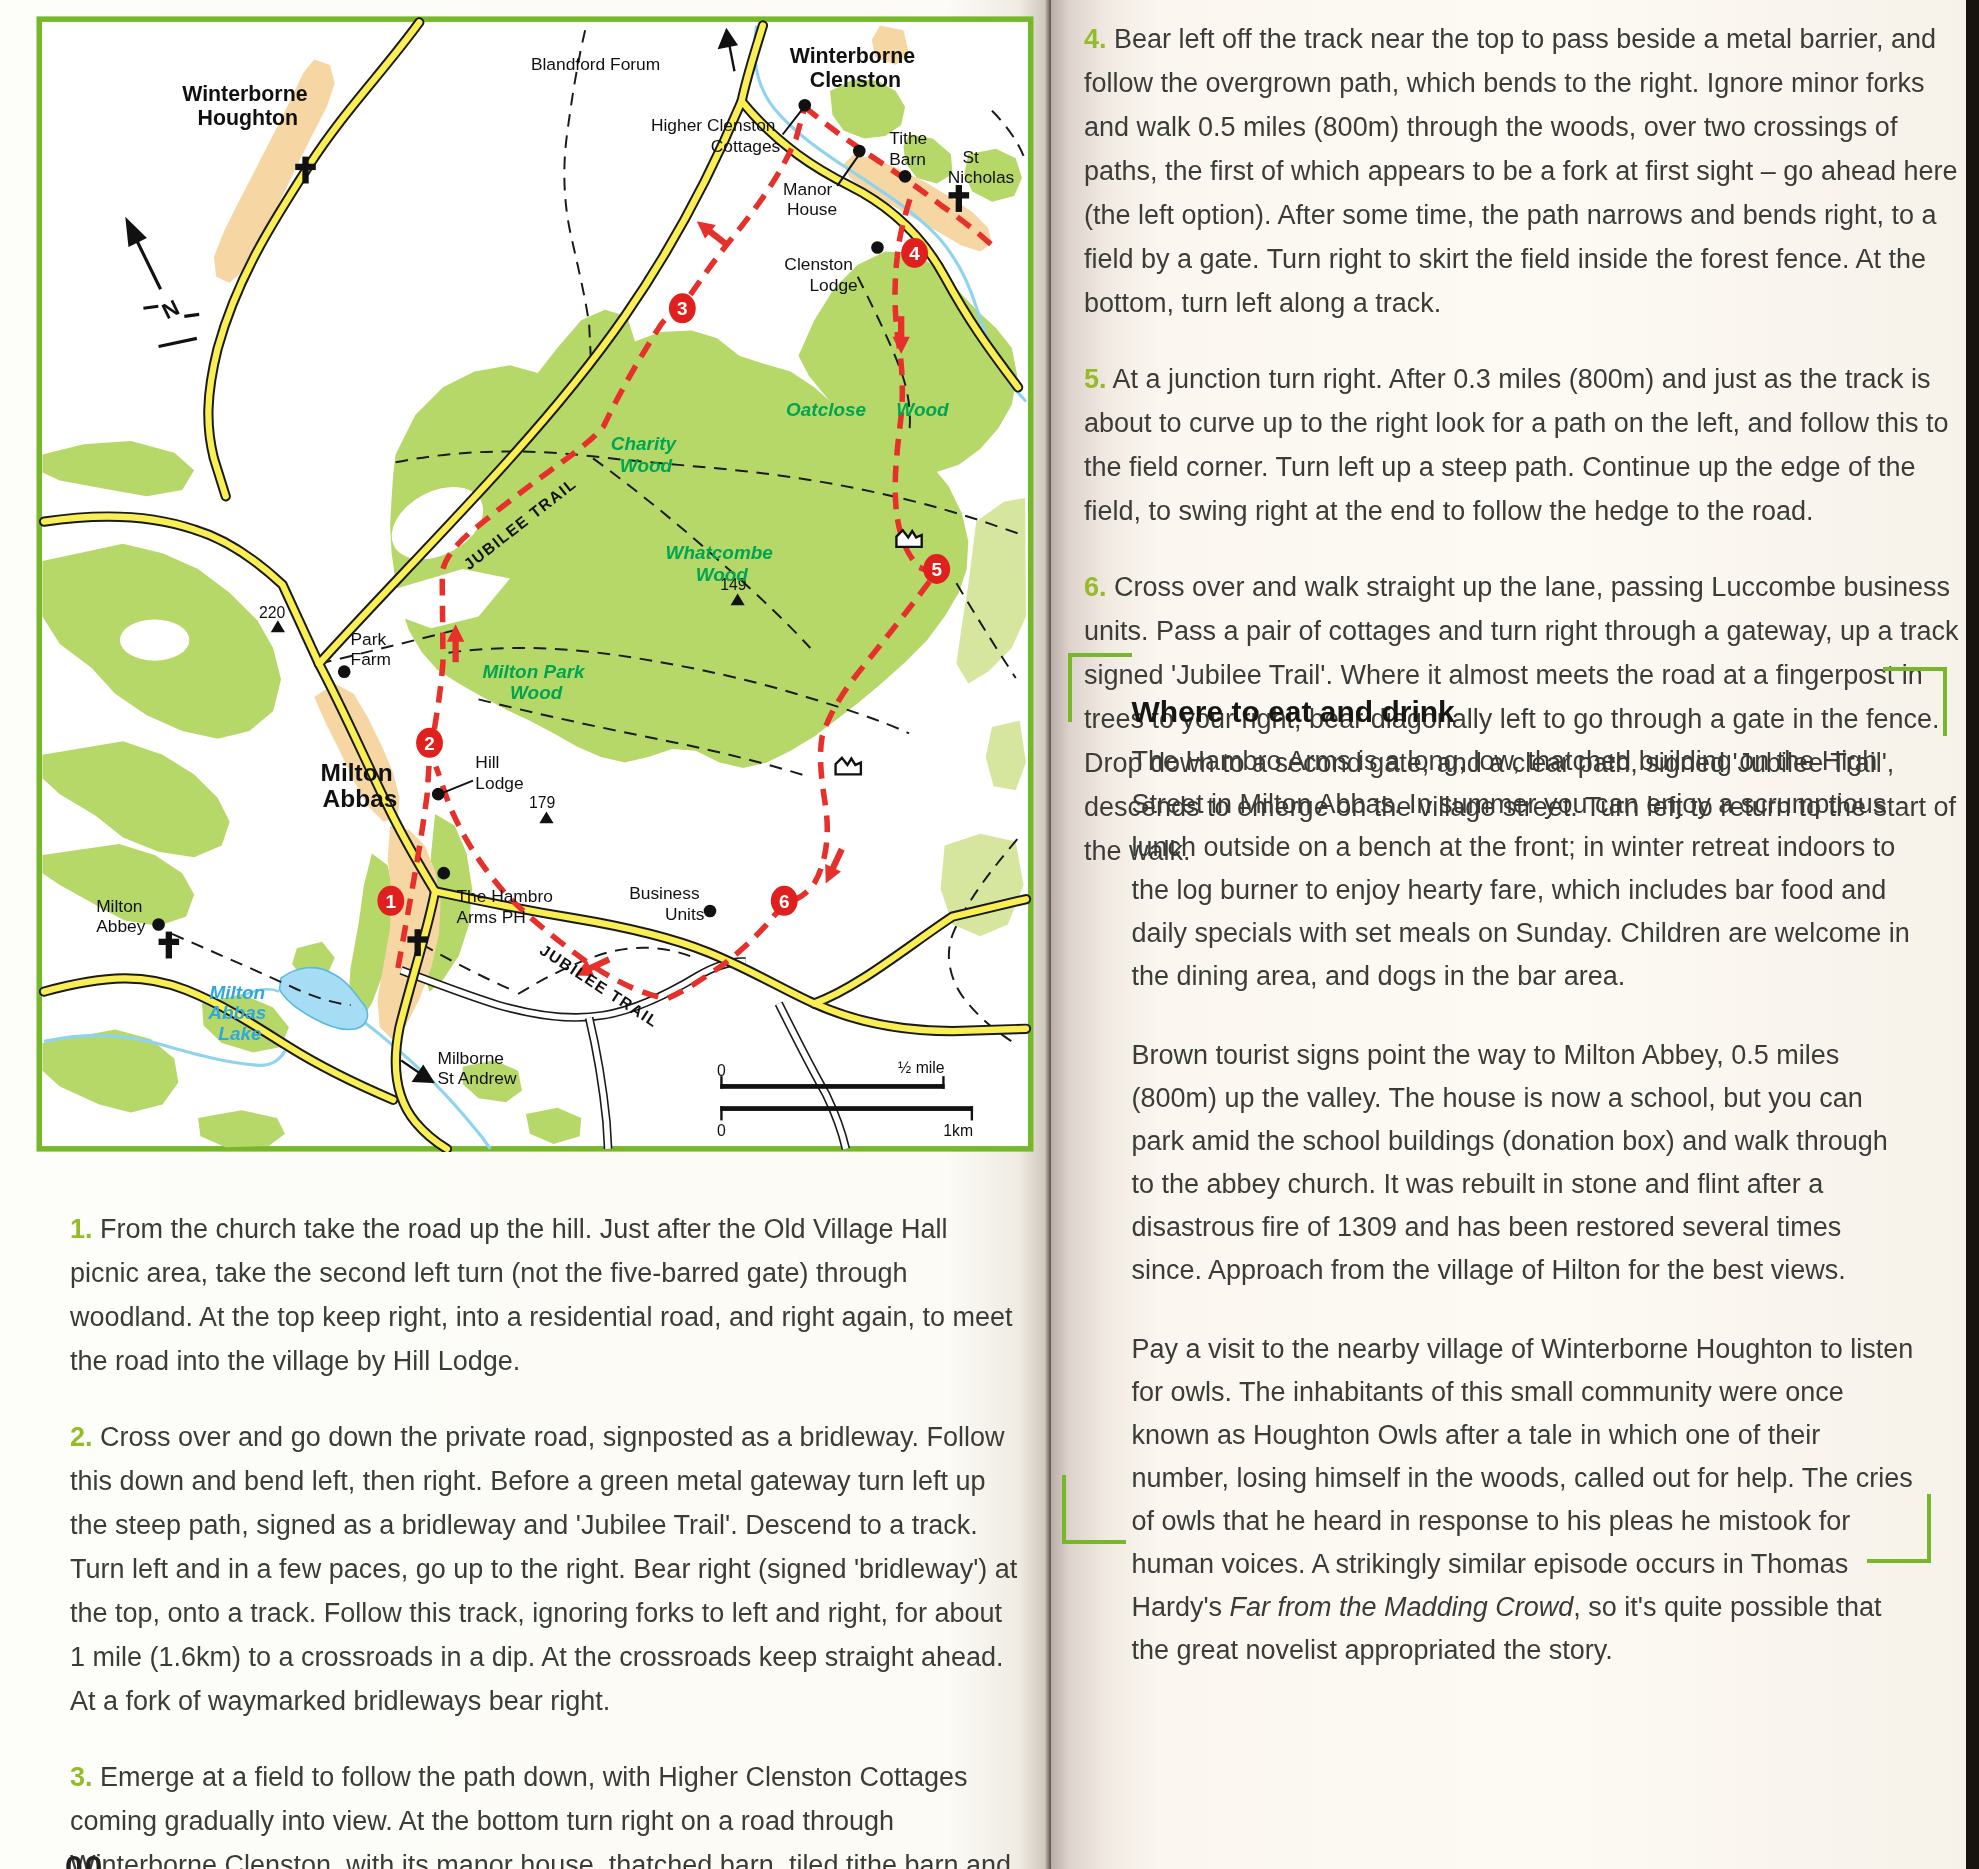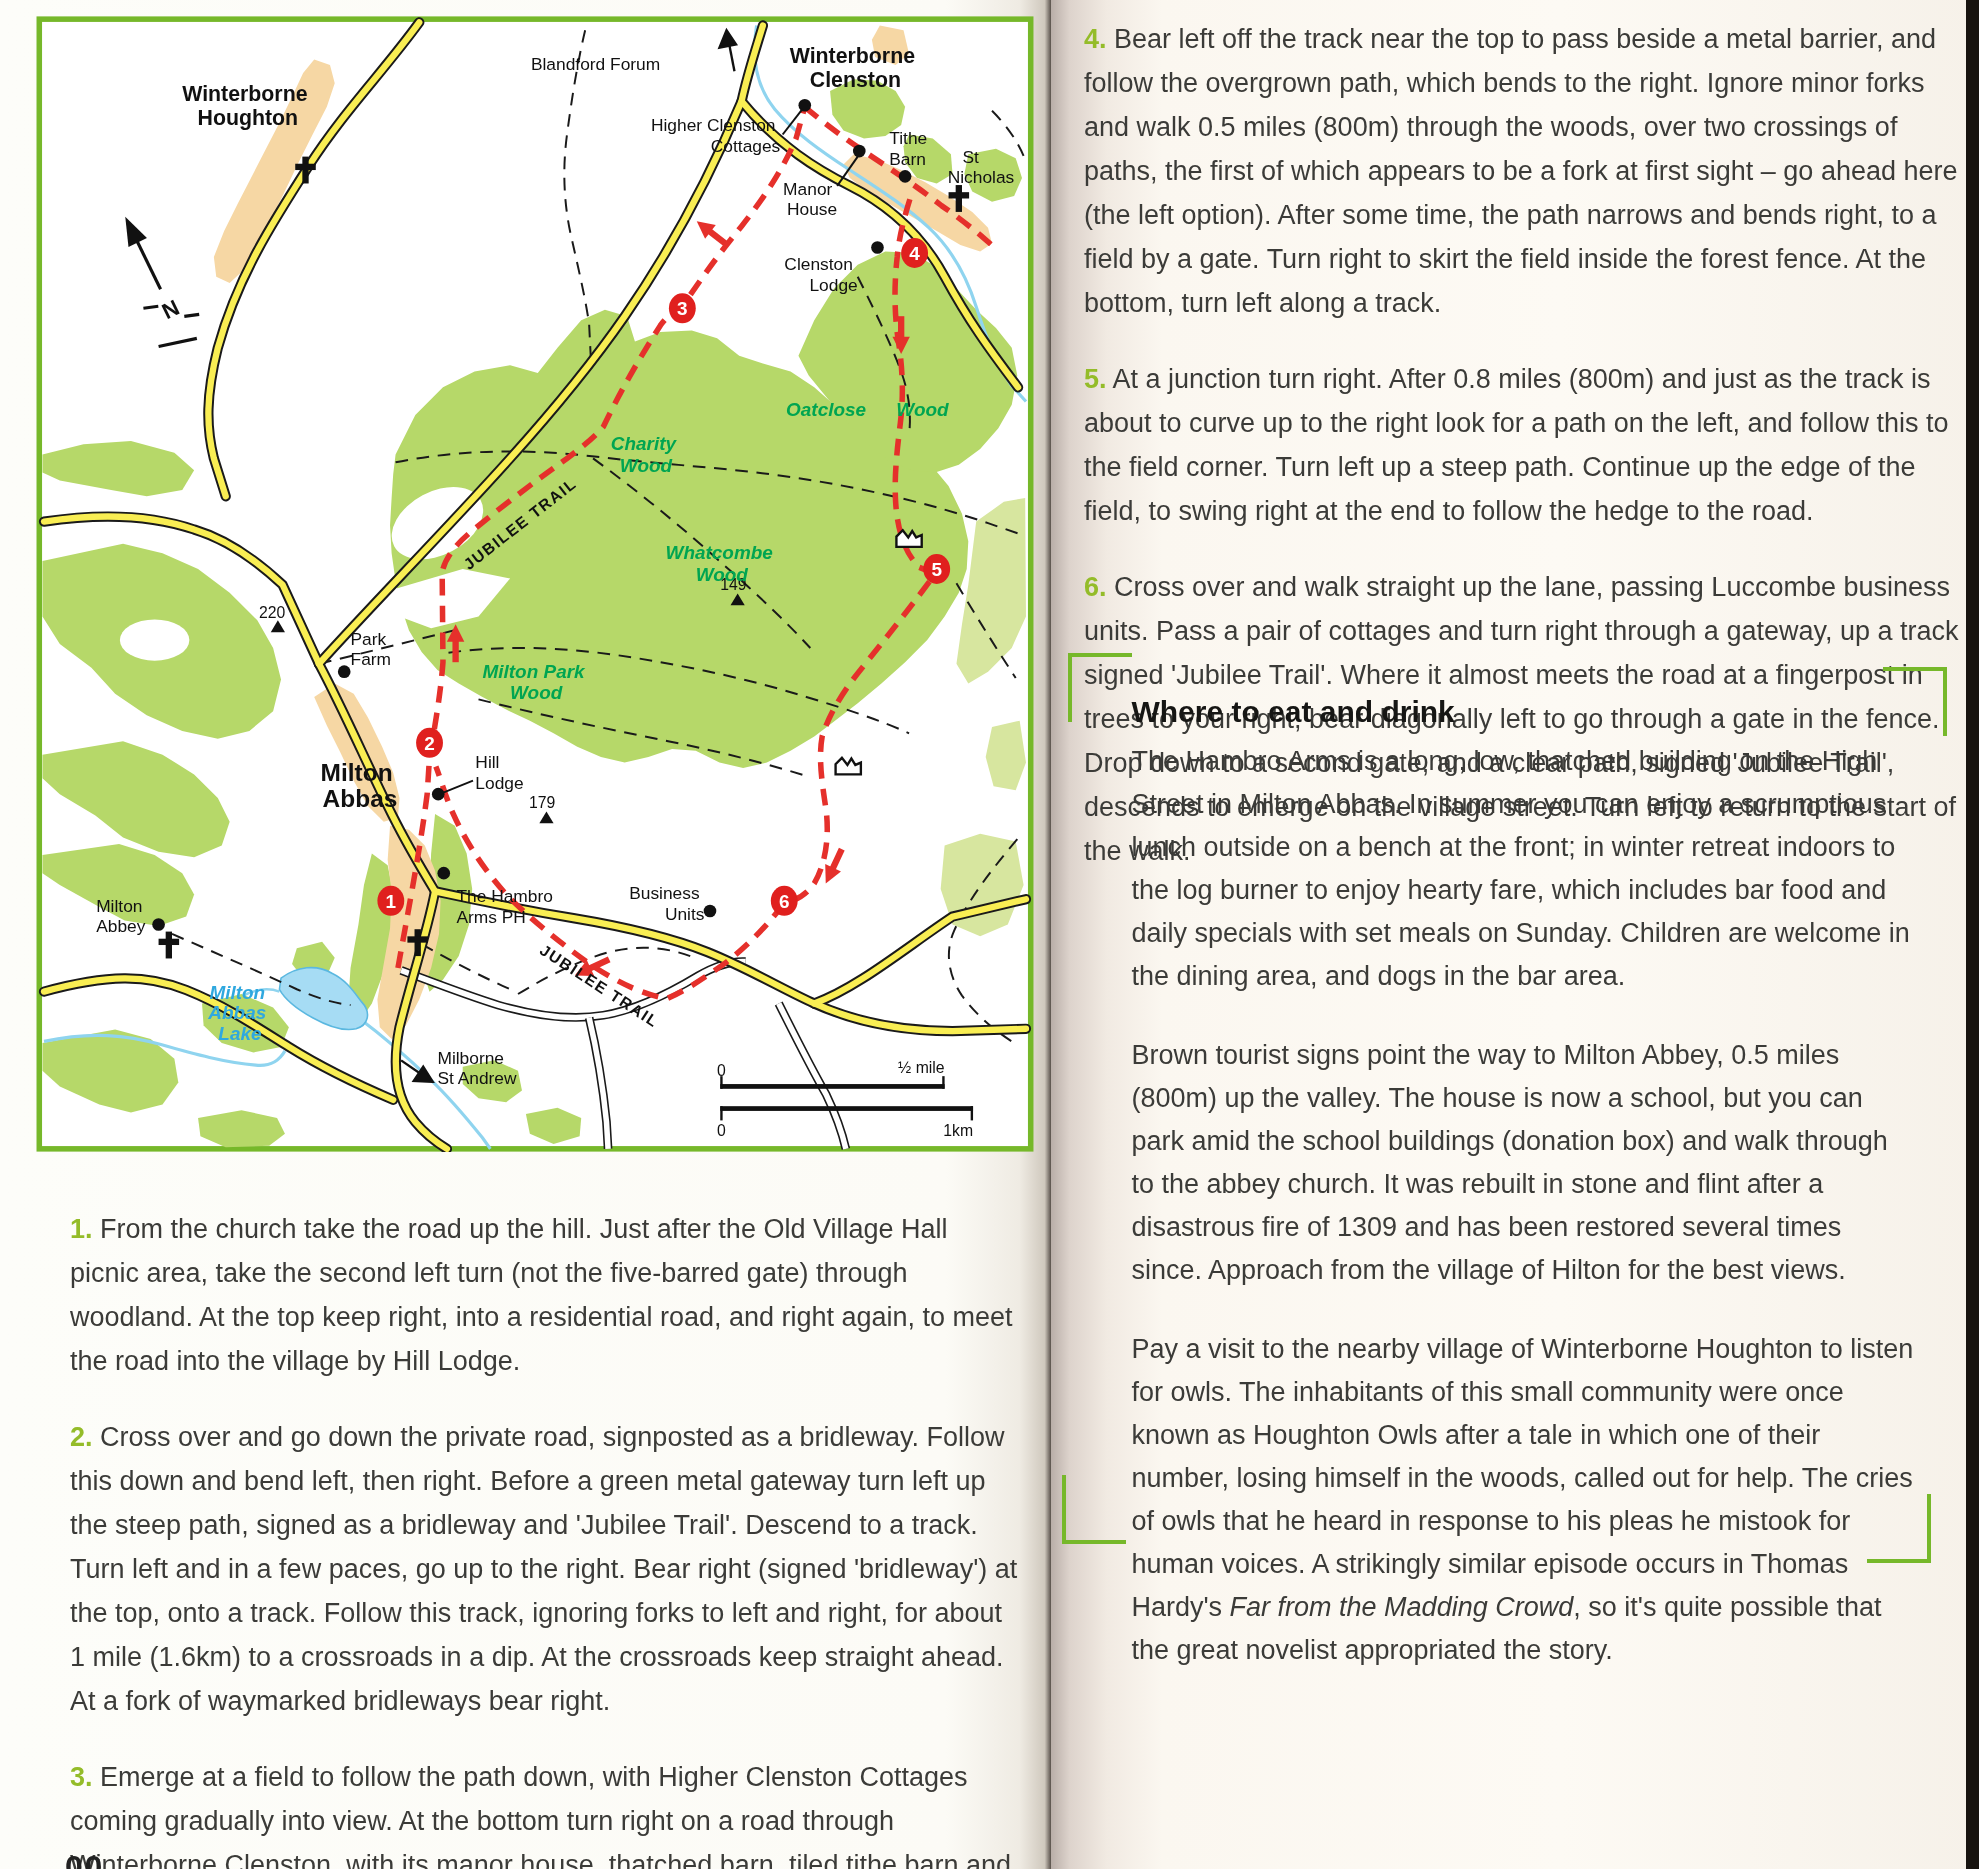--- a/index.html
+++ b/index.html
@@ -377,21 +377,21 @@
       <p><span class="step-num">3.</span> <span>Emerge at a field to follow the path down, with Higher Clenston Cottages coming gradually into view. At the bottom turn right on a road through Winterborne Clenston, with its manor house, thatched barn, tiled tithe barn and Gothic Revival church. Turn left to visit the church. Retrace your steps to the thatched barn and turn left up the unsigned steep bridleway. This becomes an unmade track, passing below Clenston Lodge.</span></p>
     </div>
 
     <div class="page-num">00</div>
   </div>
 
   <div class="page-right">
 
     <div class="steps" id="right-steps" style="left:33px;top:17.4px;position:absolute;width:886px;">
       <p><span class="step-num">4.</span> <span>Bear left off the track near the top to pass beside a metal barrier, and follow the overgrown path, which bends to the right. Ignore minor forks and walk 0.5 miles (800m) through the woods, over two crossings of paths, the first of which appears to be a fork at first sight – go ahead here (the left option). After some time, the path narrows and bends right, to a field by a gate. Turn right to skirt the field inside the forest fence. At the bottom, turn left along a track.</span></p>
-      <p><span class="step-num">5.</span> <span>At a junction turn right. After 0.8 miles (800m) and just as the track is about to curve up to the right look for a path on the left, and follow this to the field corner. Turn left up a steep path. Continue up the edge of the field, to swing right at the end to follow the hedge to the road.</span></p>
+      <p><span class="step-num">5.</span> <span>At a junction turn right. After 0.3 miles (800m) and just as the track is about to curve up to the right look for a path on the left, and follow this to the field corner. Turn left up a steep path. Continue up the edge of the field, to swing right at the end to follow the hedge to the road.</span></p>
       <p><span class="step-num">6.</span> <span>Cross over and walk straight up the lane, passing Luccombe business units. Pass a pair of cottages and turn right through a gateway, up a track signed 'Jubilee Trail'. Where it almost meets the road at a fingerpost in trees to your right, bear diagonally left to go through a gate in the fence. Drop down to a second gate, and a clear path, signed 'Jubilee Trail', descends to emerge on the village street. Turn left to return to the start of the walk.</span></p>
     </div>
 
     <div id="sidebar" style="left:17.4px;top:653px;">
       <div class="corner tl"></div>
       <div class="corner tr"></div>
       <div class="corner bl"></div>
       <div class="corner br"></div>
       <div class="sidebar-inner">
         <div class="sec">

